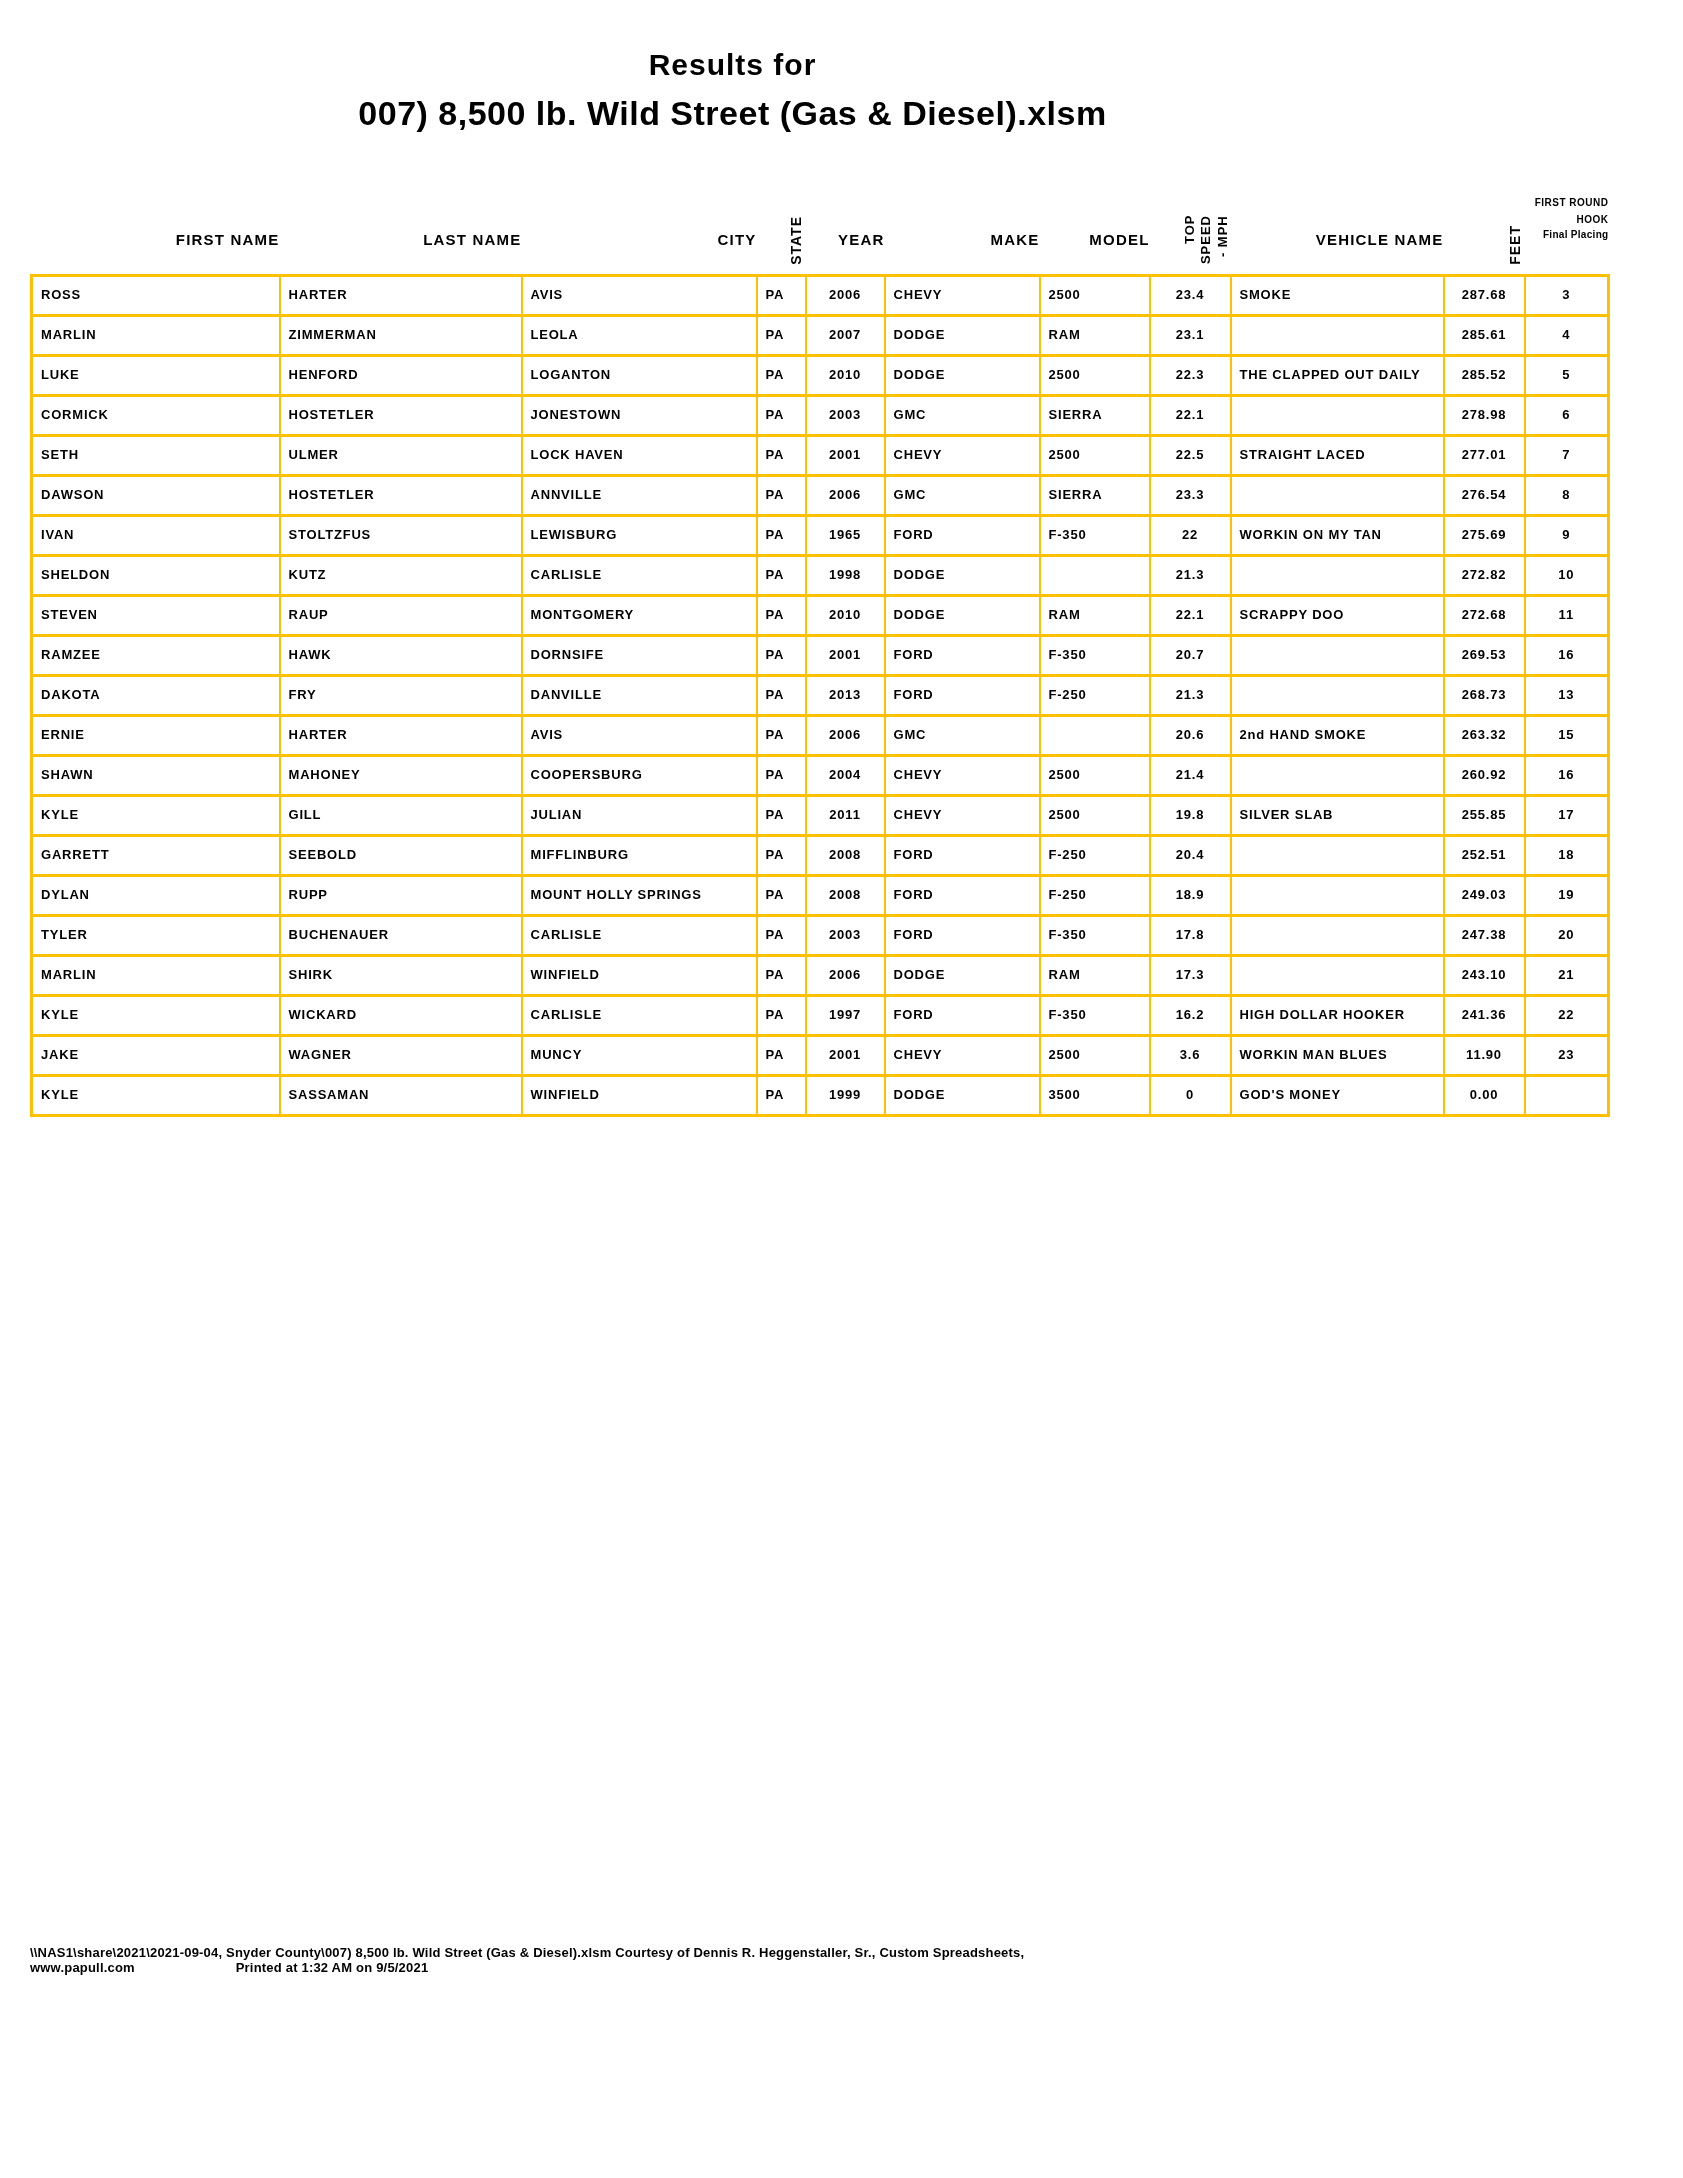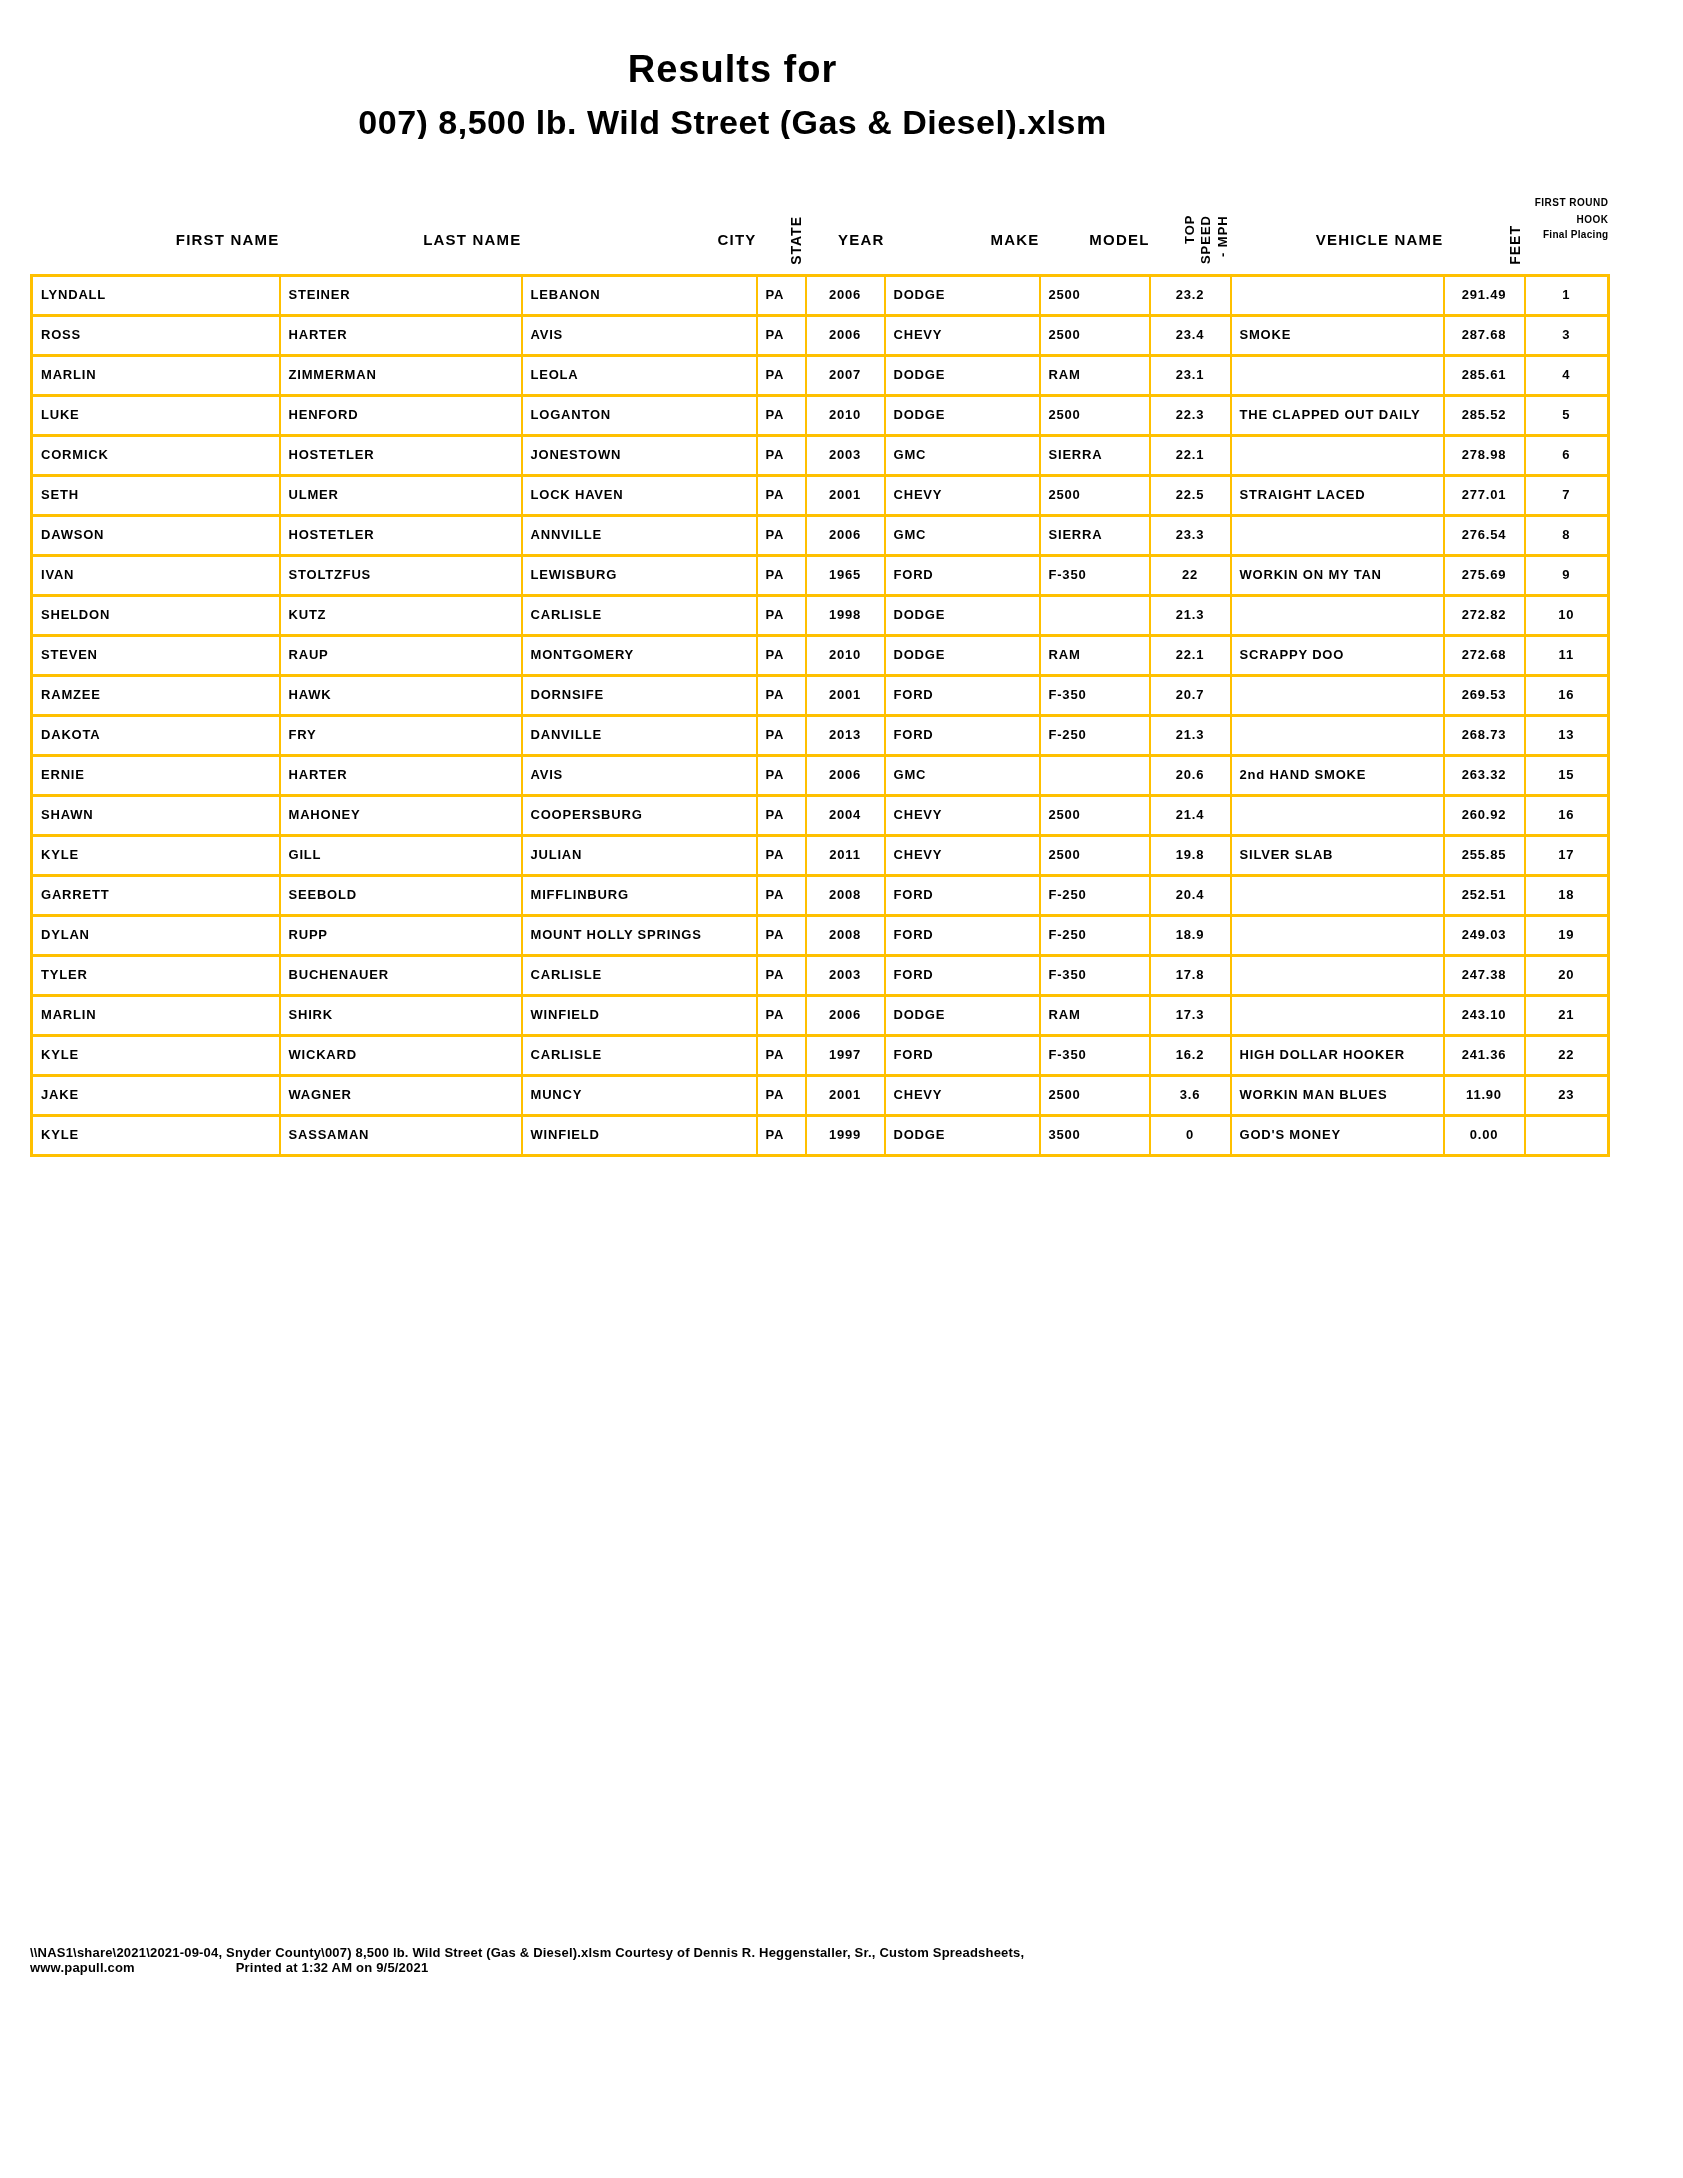--- a/index.html
+++ b/index.html
@@ -14,21 +14,21 @@
     color: #000;
     overflow: hidden;
   }
   .title-block {
     position: absolute;
     top: 48px;
     left: 0;
     width: 1465px;
     text-align: center;
   }
-  .title1 { font-size: 38px; font-weight: bold; letter-spacing: 1px; }
+  .title1 { font-size: 30px; font-weight: bold; letter-spacing: 1px; }
   .title2 { font-size: 34px; font-weight: bold; letter-spacing: 0.5px; margin-top: 12px; }
 
   table.results {
     position: absolute;
     left: 30px;
     top: 139px;
     width: 1576px;
     border-collapse: collapse;
     table-layout: fixed;
   }
@@ -126,33 +126,20 @@
         <th class="vhead"><span class="vtext">FEET</span></th>
         <th class="hookhead">
           <div class="hook-top">FIRST ROUND
 HOOK</div>
           <div class="hook-sub">Final Placing</div>
         </th>
       </tr>
     </thead>
     <tbody id="results-body">
         <tr>
-          <td class="al">LYNDALL</td>
-          <td class="al">STEINER</td>
-          <td class="al">LEBANON</td>
-          <td class="al">PA</td>
-          <td class="ac">2006</td>
-          <td class="al">DODGE</td>
-          <td class="al">2500</td>
-          <td class="ac">23.2</td>
-          <td class="al"></td>
-          <td class="ac">291.49</td>
-          <td class="ac">1</td>
-        </tr>
-        <tr>
           <td class="al">ROSS</td>
           <td class="al">HARTER</td>
           <td class="al">AVIS</td>
           <td class="al">PA</td>
           <td class="ac">2006</td>
           <td class="al">CHEVY</td>
           <td class="al">2500</td>
           <td class="ac">23.4</td>
           <td class="al">SMOKE</td>
           <td class="ac">287.68</td>

